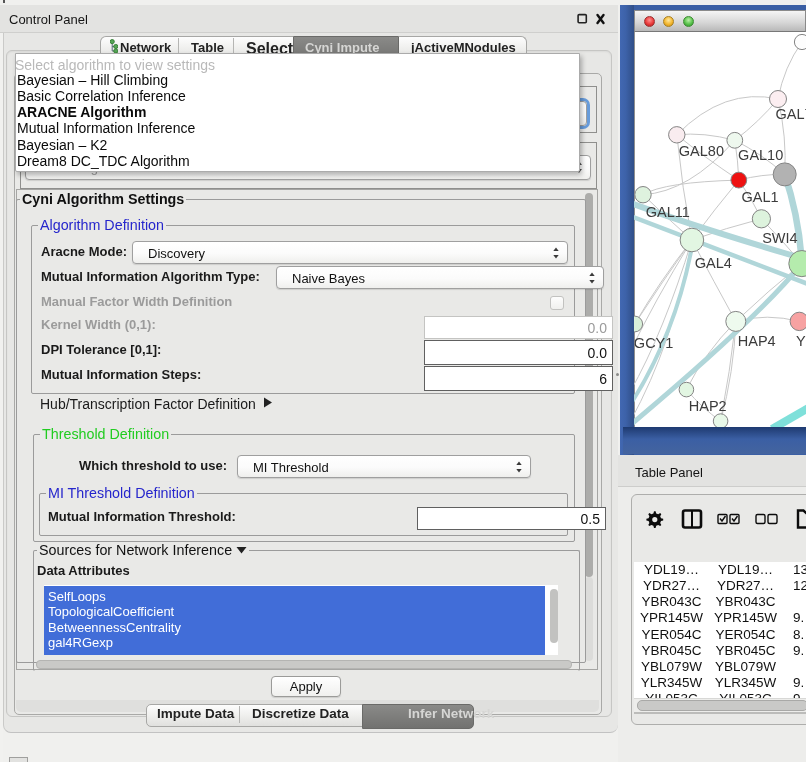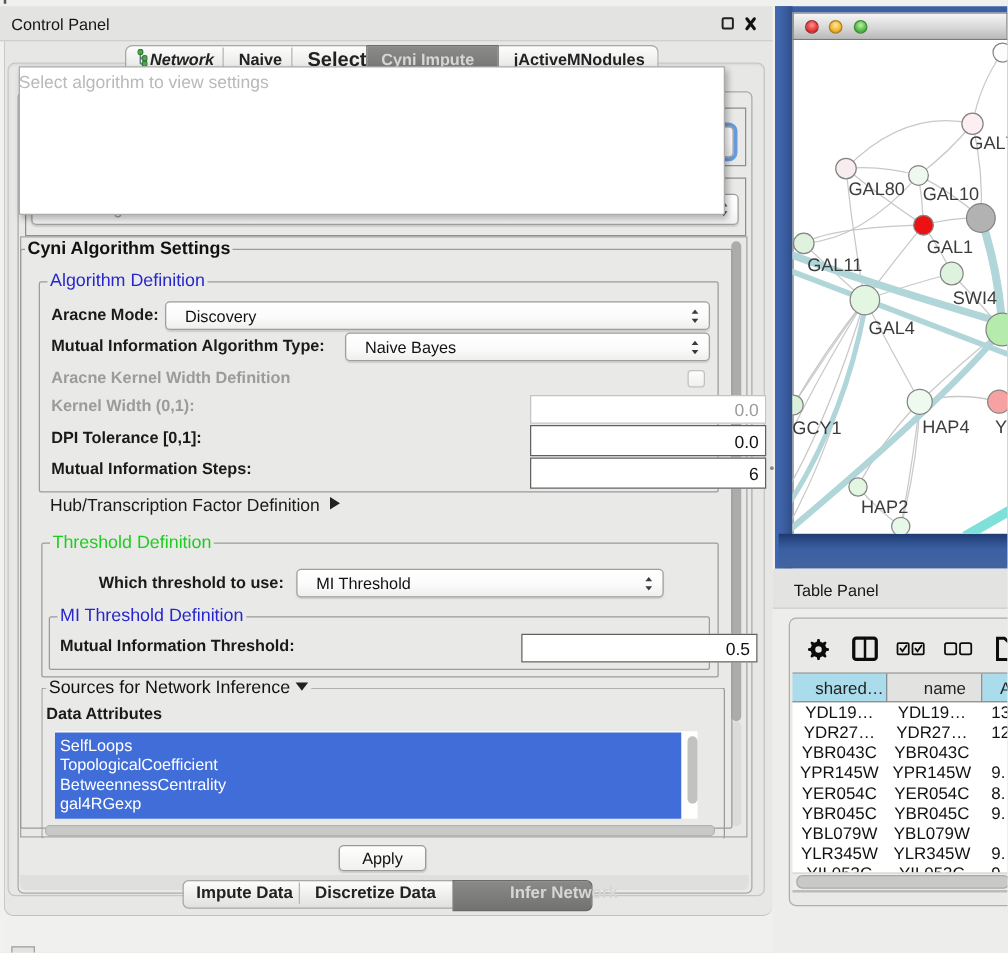--- a/index.html
+++ b/index.html
@@ -125,28 +125,20 @@
       <rect x="74" y="6.5" width="9" height="9" rx="1"></rect>
       <rect x="86" y="6.5" width="9" height="9" rx="1"></rect>
       <path d="M76 10.5 L78 13 L81.5 8"></path>
       <path d="M88 10.5 L90 13 L93.5 8"></path>
       <rect x="112" y="6.5" width="9" height="9" rx="1.5"></rect>
       <rect x="124" y="6.5" width="9" height="9" rx="1.5"></rect>
     </g>
     <path d="M154 2.5 L159.5 2.5 L165 7.5 L165 19.5 L154 19.5 Z" fill="none" stroke="#0c0c0c" stroke-width="2.4"></path>
   </svg>
 
-  <div class="ab" style="left:634px;top:538px;width:172px;height:24px;border-top:1px solid #8a8a88;border-bottom:1px solid #5a5a58;box-sizing:border-box;">
-    <div class="ab" style="left:0;top:0;width:75px;height:22px;background:#aadcec;border-right:1px solid #77777f;"></div>
-    <div class="ab" style="left:76px;top:0;width:75px;height:22px;background:#e2e2e0;border-right:1px solid #77777f;"></div>
-    <div class="ab" style="left:152px;top:0;width:20px;height:22px;background:#aadcec;"></div>
-    <div class="ab" style="left:0;top:4px;width:73px;text-align:right;font-size:13.5px;color:#222;">shared…</div>
-    <div class="ab" style="left:105px;top:4px;font-size:13.5px;color:#222;">name</div>
-    <div class="ab" style="left:166px;top:4px;font-size:13.5px;color:#222;">A</div>
-  </div>
 
   <div class="ab" style="left:634px;top:562px;width:172px;height:136px;background:#fff;overflow:hidden;padding-top:4.5px;box-sizing:border-box;">
     <div class="ab" style="left:0;top:0;width:75px;text-align:center;font-size:13.5px;color:#111;line-height:16.15px;">YDL19…<br>YDR27…<br>YBR043C<br>YPR145W<br>YER054C<br>YBR045C<br>YBL079W<br>YLR345W<br>YIL053C</div>
     <div class="ab" style="left:74px;top:0;width:75px;text-align:center;font-size:13.5px;color:#111;line-height:16.15px;">YDL19…<br>YDR27…<br>YBR043C<br>YPR145W<br>YER054C<br>YBR045C<br>YBL079W<br>YLR345W<br>YIL053C</div>
     <div class="ab" style="left:159px;top:0;font-size:13.5px;color:#111;line-height:16.15px;">13<br>12<br>&nbsp;<br>9.<br>8.<br>9.<br>&nbsp;<br>9.<br>9.</div>
   </div>
 
   <div class="ab" style="left:634px;top:698px;width:172px;height:14px;background:#ededeb;border-top:1px solid #d8d8d6;"></div>
   <div class="ab" style="left:637px;top:700px;width:169px;height:9px;background:#c9c9c7;border:1px solid #a9a9a7;border-radius:5px;"></div>
   <div class="ab" style="left:634px;top:712px;width:172px;height:2px;background:#bcbcba;"></div>
@@ -170,22 +162,22 @@
   <div id="toptabs">
     <div class="ab" style="left:100px;top:36px;width:425px;height:23px;background:linear-gradient(#fdfdfd,#ececea 60%,#e2e2e0);border:1px solid #a7a7a5;border-radius:6px 6px 0 0;border-bottom:none;"></div>
     <div class="ab tsep" style="left:178px;top:38px;width:1px;height:19px;background:#b5b5b3;"></div>
     <div class="ab tsep" style="left:233px;top:38px;width:1px;height:19px;background:#b5b5b3;"></div>
     <svg class="ab" style="left:110px;top:39px;" width="8" height="14" viewBox="0 0 8 14">
       <path d="M2.2 3.5 L2.2 12 M2.2 7.5 L4.5 7.5 M2.2 12 L4.5 12" stroke="#5a6a7a" stroke-width="1" fill="none"></path>
       <circle cx="2.2" cy="2.6" r="2.1" fill="#55a455" stroke="#2e7c2e" stroke-width="0.9"></circle>
       <circle cx="5.8" cy="7.5" r="2.1" fill="#55a455" stroke="#2e7c2e" stroke-width="0.9"></circle>
       <circle cx="5.8" cy="12" r="2.1" fill="#55a455" stroke="#2e7c2e" stroke-width="0.9"></circle>
     </svg>
-    <div class="ab" style="left:120px;top:40px;font-size:13px;font-weight:bold;color:#222;font-style:italic;">Network</div>
-    <div class="ab" style="left:191px;top:40px;font-size:13px;font-weight:bold;color:#222;">Naive</div>
+    <div class="ab" style="left:120px;top:40px;font-size:13px;font-weight:bold;color:#222;">Network</div>
+    <div class="ab" style="left:191px;top:40px;font-size:13px;font-weight:bold;color:#222;">Table</div>
     <div class="ab" style="left:246px;top:40px;font-size:16px;font-weight:bold;color:#222;">Select</div>
     <div class="ab" style="left:293px;top:36px;width:104px;height:23px;background:linear-gradient(#8a8a88,#727270);border:1px solid #6a6a68;border-radius:1px;"></div>
     <div class="ab" style="left:305px;top:40px;font-size:13px;font-weight:bold;color:#d6d6d4;">Cyni Impute</div>
     <div class="ab" style="left:411px;top:40px;font-size:13px;font-weight:bold;color:#222;">jActiveMNodules</div>
   </div>
 
   <div class="ab" style="left:20px;top:86px;width:575px;height:45px;border:1px solid #8f8f8d;"></div>
 
   <div class="combo" style="left:25px;top:101px;width:560px;height:23px;box-shadow:0 0 0 3px rgba(70,135,215,.8);"></div>
 
@@ -213,28 +205,28 @@
     </div>
     <div class="lbl" style="left:41px;top:244px;">Aracne Mode:</div>
     <div class="combo" style="left:132px;top:241px;width:434px;height:21px;">
        <span class="ct">Discovery</span>
        <svg class="stp" viewBox="0 0 8 13">
           <path d="M4 1.1 L6.7 4.5 L1.3 4.5 Z" fill="#3a3a3a"></path>
           <path d="M4 11.9 L6.7 8.5 L1.3 8.5 Z" fill="#3a3a3a"></path>
         </svg>
     </div>
     <div class="lbl" style="left:41px;top:268.5px;">Mutual Information Algorithm Type:</div>
-    <div class="combo" style="left:276px;top:266px;width:290px;height:21px;">
+    <div class="combo" style="left:276px;top:266px;width:290px;height:21px;padding-left:36px;">
        <span class="ct">Naive Bayes</span>
        <svg class="stp" viewBox="0 0 8 13">
           <path d="M4 1.1 L6.7 4.5 L1.3 4.5 Z" fill="#3a3a3a"></path>
           <path d="M4 11.9 L6.7 8.5 L1.3 8.5 Z" fill="#3a3a3a"></path>
         </svg>
     </div>
-    <div class="lbl" style="left:41px;top:294px;color:#9b9b9b;">Aracne Kernel Width Definition</div>
+    <div class="lbl" style="left:41px;top:294px;color:#9b9b9b;">Manual Factor Width Definition</div>
     <div class="ab" style="left:550px;top:296px;width:12px;height:12px;border:1px solid #c2c2c0;border-radius:3px;background:linear-gradient(#fdfdfd,#f0f0ee);"></div>
     <div class="lbl" style="left:41px;top:317px;color:#9b9b9b;">Kernel Width (0,1):</div>
     <div class="tf" style="left:424px;top:316px;width:144px;height:21px;border-color:#c4c4c2;">
         <span style="color:#9b9b9b;">0.0</span>
       </div>
     <div class="lbl" style="left:41px;top:341.5px;">DPI Tolerance [0,1]:</div>
     <div class="tf" style="left:424px;top:340px;width:144px;height:23px;">
         <span>0.0</span>
       </div>
     <div class="lbl" style="left:41px;top:367px;">Mutual Information Steps:</div>
@@ -293,14 +285,15 @@
     <div class="ab" style="left:362px;top:704px;width:110px;height:23px;background:linear-gradient(#8a8a88,#727270);border:1px solid #6a6a68;border-radius:0 5px 5px 0;"></div>
     <div class="ab" style="left:374px;top:706px;font-size:13.5px;font-weight:bold;color:#d6d6d4;margin-left:34px;">Infer Network</div>
   </div>
 
   <div class="ab" style="left:9px;top:757px;width:17px;height:10px;background:#e2e2e0;border:1px solid #9f9f9d;"></div>
 
   <div class="ab" style="left:615.5px;top:373px;width:3px;height:3px;background:#8a8a88;border-radius:2px;"></div>
 
   <div class="ab" style="left:15px;top:53px;width:563px;height:117px;background:#ffffff;border:1px solid #ababab;border-radius:0 0 2px 2px;box-shadow:2px 3px 5px rgba(0,0,0,.28);z-index:50;"></div>
   <div class="ab" style="left:15px;top:57px;width:563px;text-align:left;font-size:14px;color:#b9b9b9;z-index:51;">Select algorithm to view settings</div>
+  <div class="ab" style="left:17px;top:71.6px;font-size:14px;color:#0a0a0a;line-height:16.3px;z-index:51;white-space:nowrap;">Bayesian – Hill Climbing<br>Basic Correlation Inference<br><b>ARACNE Algorithm</b><br>Mutual Information Inference<br>Bayesian – K2<br>Dream8 DC_TDC Algorithm</div>
 
 </div>
 
 </body></html>

